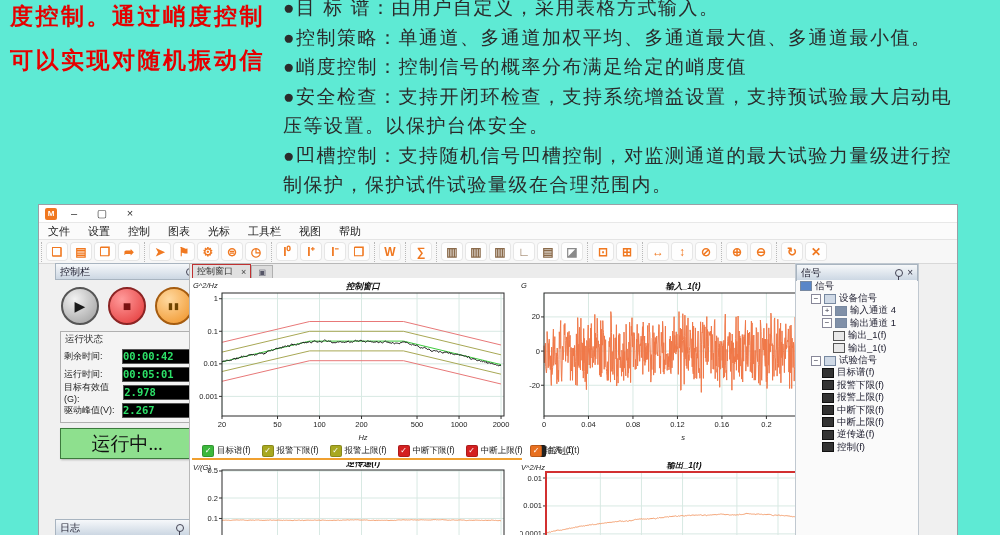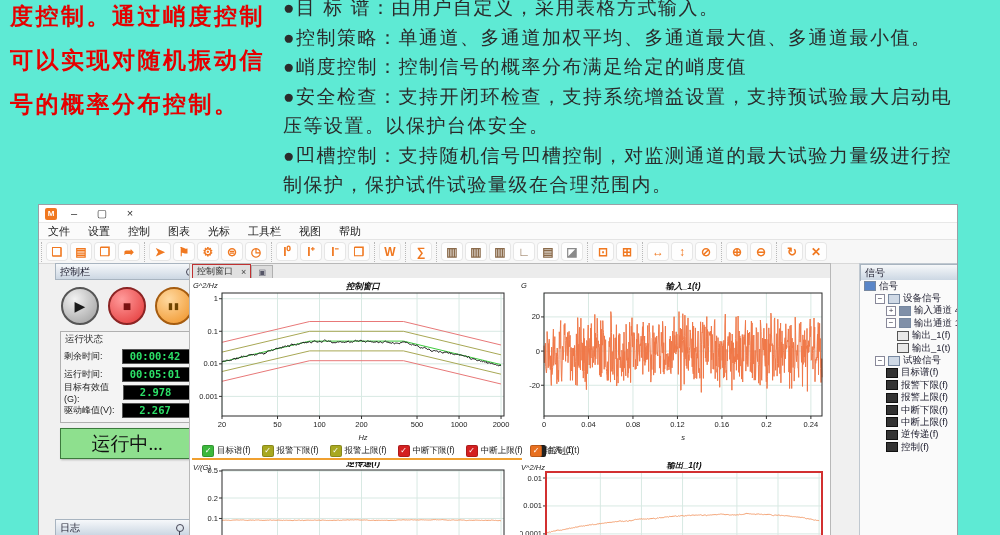--- a/index.html
+++ b/index.html
@@ -31,42 +31,42 @@
   .tgroup{display:flex;align-items:center;padding:0 3px;border-left:1px dotted #b8b8b8;height:20px;}
   .ticon{width:22px;height:19px;margin:0 1px;border-radius:4px;background:#fefefe;
     box-shadow:0 0 0 1px #e6e6e6 inset;display:flex;align-items:center;justify-content:center;
     font-size:12px;color:#f07820;font-weight:bold;}
 
   .main{position:absolute;top:58px;bottom:0;left:0;right:0;}
 
   
   .dock{position:absolute;top:0;bottom:0;background:#f0f0f0;}
   .dock-left{left:16px;width:144px;}
-  .dock-right{left:820px;width:122px;background:#fafafa;border:1px solid #c0c8d0;}
+  .dock-right{left:756px;width:122px;background:#fafafa;border:1px solid #c0c8d0;}
   .phead{height:15px;background:linear-gradient(#f6f8fa,#ccd7e3);border:1px solid #a8b4c0;
     display:flex;align-items:center;gap:4px;padding:0 4px;font-size:10px;color:#223;}
   .phead .sp{flex:1;}
   .pin{width:6px;height:6px;border:1px solid #445;border-radius:50%;position:relative;}
   .pin::after{content:'';position:absolute;left:2px;top:6px;width:1px;height:4px;background:#445;}
   .pclose{font-size:10px;color:#334;line-height:1;}
 
   
   .transport{display:flex;justify-content:center;gap:9px;margin-top:7px;}
   .tbtn{width:34px;height:34px;border-radius:50%;display:flex;align-items:center;justify-content:center;
     font-size:14px;}
   .tbtn.play{background:radial-gradient(circle at 35% 30%,#f2f2f2,#9a9a9a);border:2px solid #555;color:#1a1a1a;}
   .tbtn.stop{background:radial-gradient(circle at 35% 30%,#ff9a9a,#e23535);border:2px solid #8c2424;color:#7a1010;}
   .tbtn.pause{background:radial-gradient(circle at 35% 30%,#ffd9a0,#ef9022);border:2px solid #a55c10;color:#6e4300;font-size:9px;letter-spacing:1px;}
   .statusbox{margin:6px 5px 0 5px;border:1px solid #b0b0b0;background:#f4f4f4;padding:1px 3px 3px 3px;}
   .statusbox .grouplabel{font-size:9.5px;color:#333;margin:0 0 1px 1px;}
   .field-row{display:flex;align-items:center;justify-content:space-between;height:18px;}
   .field-label{font-size:9px;color:#222;}
   .field-value{width:64px;height:13px;background:#000;border:1px solid #555;
     font-family:"DejaVu Sans Mono",monospace;font-size:10.5px;font-weight:bold;
-    text-align:center;padding-right:2px;line-height:13px;}
+    text-align:left;padding-right:2px;line-height:13px;}
   .banner{margin:5px 5px 0 5px;height:29px;background:#8ee08e;border:1px solid #3c7a3c;
     box-shadow:1px 1px 2px #00000040;display:flex;align-items:center;justify-content:center;
     font-family:"Liberation Serif",serif;font-size:19px;color:#111;}
   .loghead{position:absolute;left:0;right:0;bottom:0;}
 
   
   .chartarea{position:absolute;left:150px;top:0;width:640px;bottom:0;background:#fff;
     border:1px solid #b8b8b8;}
   .tabbar{height:14px;background:#ececec;border-bottom:1px solid #aaa;display:flex;align-items:flex-end;}
   .tab{height:13px;margin-left:2px;padding:0 4px;background:#e0e0e0;border:1px solid #c03030;
@@ -97,21 +97,20 @@
   .ticon-test-signal{background:#333;border-color:#111;}
 </style>
 </head>
 <body>
 
 <div class="page">
 
   <div class="intro-left">
       <div class="intro-line">度控制。通过峭度控制</div>
       <div class="intro-line">可以实现对随机振动信</div>
-      <div class="intro-line">号的概率分布控制。</div>
     </div>
   <div class="intro-right">
       <div class="bullet-line">●目 标 谱：由用户自定义，采用表格方式输入。</div>
       <div class="bullet-line">●控制策略：单通道、多通道加权平均、多通道最大值、多通道最小值。</div>
       <div class="bullet-line">●峭度控制：控制信号的概率分布满足给定的峭度值</div>
       <div class="bullet-line">●安全检查：支持开闭环检查，支持系统增益设置，支持预试验最大启动电</div>
       <div class="bullet-line">压等设置。以保护台体安全。</div>
       <div class="bullet-line">●凹槽控制：支持随机信号凹槽控制，对监测通道的最大试验力量级进行控</div>
       <div class="bullet-line">制保护，保护试件试验量级在合理范围内。</div>
     </div>

